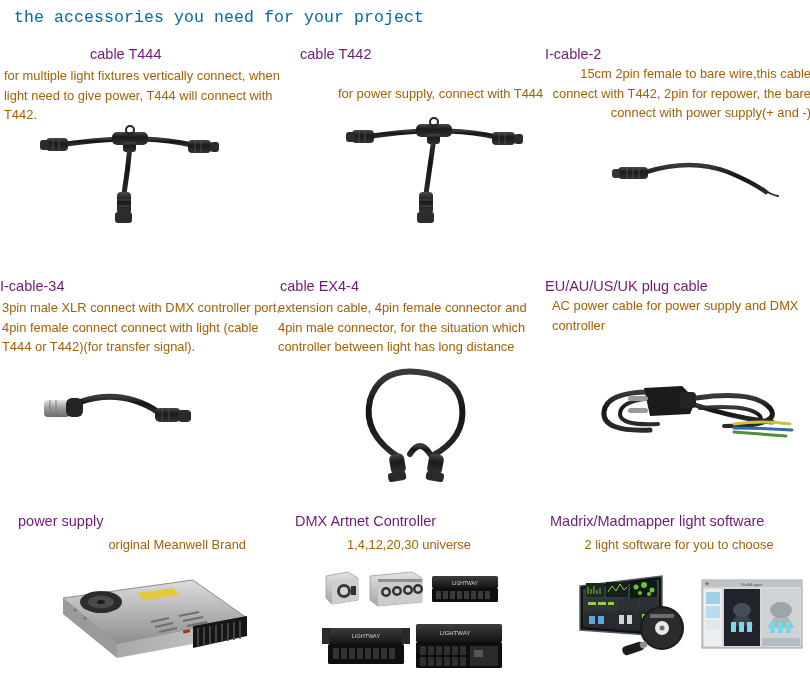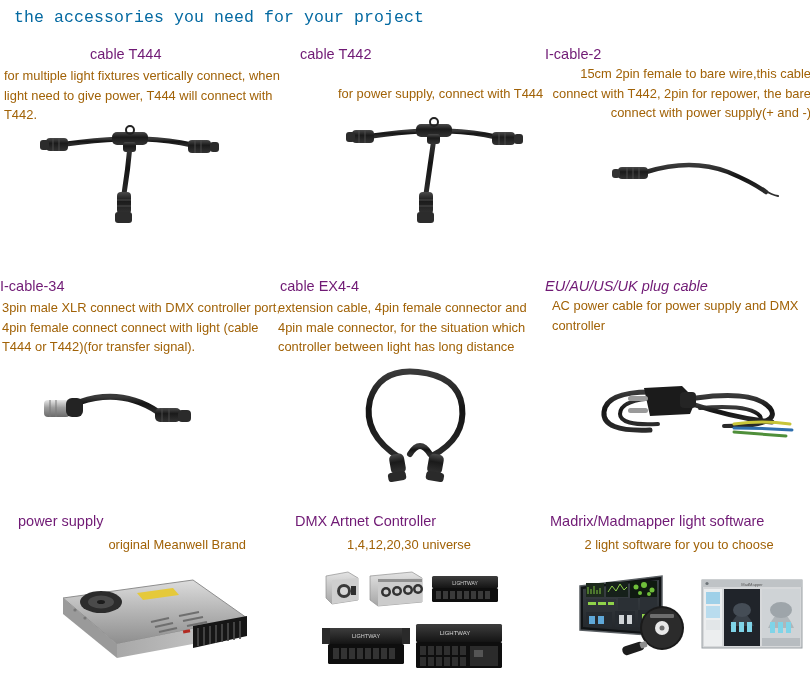--- a/index.html
+++ b/index.html
@@ -59,21 +59,21 @@
 
   
   #title-ic34   { left: 0px;   top: 278px; width: 278px; }
   #desc-ic34    { left: 2px;   top: 298px; width: 282px; }
   #art-ic34     { left: 22px;  top: 378px; }
 
   #title-ex44   { left: 280px; top: 278px; width: 262px; }
   #desc-ex44    { left: 278px; top: 298px; width: 268px; }
   #art-ex44     { left: 354px; top: 362px; }
 
-  #title-plug   { left: 545px; top: 278px; width: 262px; font-style: italic; }
+  #title-plug   { left: 545px; top: 278px; width: 262px; }
   #desc-plug    { left: 552px; top: 296px; width: 258px; }
   #art-plug     { left: 584px; top: 364px; }
 
   
   #title-psu    { left: 18px;  top: 513px; width: 228px; }
   #desc-psu     { left: 18px;  top: 535px; width: 228px; text-align:right; }
   #art-psu      { left: 33px;  top: 562px; }
 
   #title-dmx    { left: 295px; top: 513px; width: 228px; }
   #desc-dmx     { left: 295px; top: 535px; width: 228px; text-align:center; }

